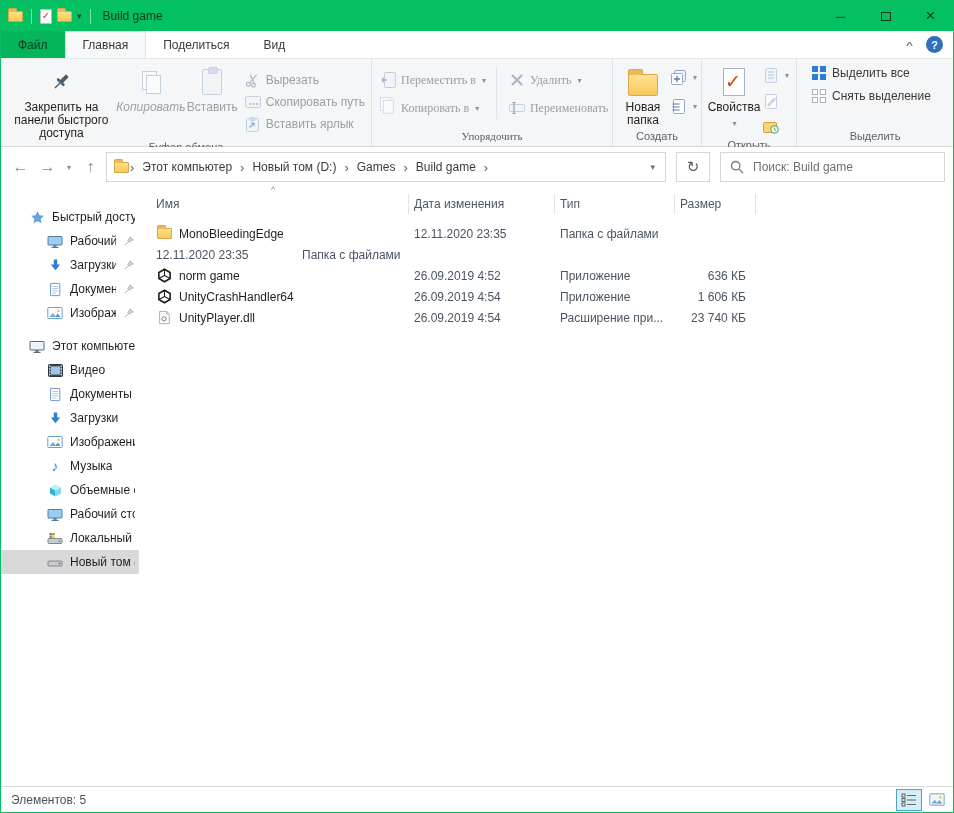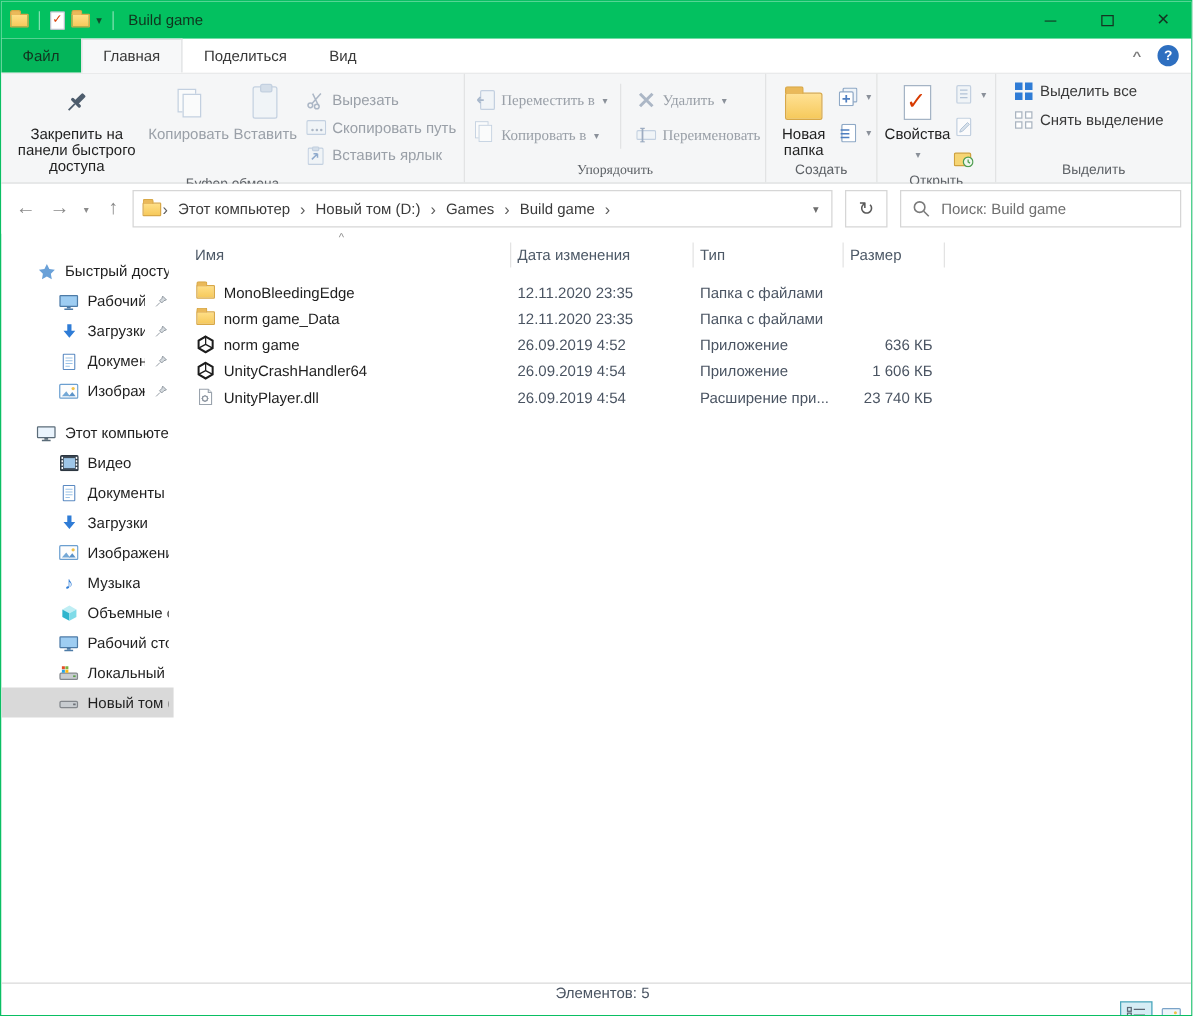--- a/index.html
+++ b/index.html
@@ -91,21 +91,21 @@
   .h-type { width:120px; }
   .h-size { width:81px; }
   .sort-caret { position:absolute; top:-9px; left:120px; color:#8a8a8a; font-size:9px; }
   .frow { display:flex; height:21px; align-items:center; margin-left:12px; }
   .c-name { width:258px; display:flex; align-items:center; gap:7px; padding-left:5px; }
   .c-date { width:146px; color:#4a5462; padding-left:5px; }
   .c-type { width:120px; color:#4a5462; padding-left:5px; }
   .c-size { width:81px; color:#4a5462; text-align:right; padding-right:10px; }
 
   
-  .statusbar { height:26px; border-top:1px solid #d9d9d9; display:flex; align-items:center; padding-left:10px; color:#4a5462; flex-shrink:0;flex-direction:column; }
+  .statusbar { height:26px; border-top:1px solid #d9d9d9; display:flex; align-items:center; padding-left:10px; color:#4a5462; flex-shrink:0; }
   .viewbtns { margin-left:auto; display:flex; align-items:center; gap:2px; padding-right:3px; }
   .vbtn { width:26px; height:22px; display:grid; place-items:center; border:1px solid transparent; }
   .vbtn.selected { background:#d6edf5; border-color:#4ba6bb; }
 
   svg { display:block; }
 </style>
 </head>
 <body>
 
 <div class="window">
@@ -149,21 +149,21 @@
             <svg width="24" height="24" viewBox="0 0 24 24">
                 <g transform="rotate(45 12 12)" fill="#4e5d6d">
                   <rect x="10" y="3" width="4" height="9" rx="1"></rect>
                   <rect x="7" y="11" width="10" height="2.6" rx="1.2"></rect>
                   <rect x="11.3" y="13.6" width="1.4" height="7"></rect>
                 </g>
               </svg>
           </span>
           <span class="lbl">Закрепить на панели быстрого доступа</span>
         </div>
-        <div class="rbig disabled" style="width:66px;">
+        <div class="rbig disabled" style="width:66px;font-style:italic;">
           <span class="bicon pale">
               <span class="i-pages"></span>
             </span>
           <span class="lbl">Копировать</span>
         </div>
         <div class="rbig disabled" style="width:58px;">
           <span class="bicon pale">
               <span class="i-clip"></span>
             </span>
           <span class="lbl">Вставить</span>
@@ -603,26 +603,20 @@
               <span class="i-folder"></span>
             </span>
           <span>MonoBleedingEdge</span>
         </div>
         <div class="c-date">12.11.2020 23:35</div>
         <div class="c-type">Папка с файлами</div>
         <div class="c-size"></div>
       </div>
 
       <div class="frow">
-        <div class="c-name">
-          <span class="ico16">
-              <span class="i-folder"></span>
-            </span>
-          <span>norm game_Data</span>
-        </div>
         <div class="c-date">12.11.2020 23:35</div>
         <div class="c-type">Папка с файлами</div>
         <div class="c-size"></div>
       </div>
 
       <div class="frow">
         <div class="c-name">
           <span class="ico16">
             <svg width="15" height="15" viewBox="0 0 16 16">
                 <path d="M8 1.3 14 4.8v6.4L8 14.7 2 11.2V4.8z" fill="none" stroke="#1d1d1d" stroke-width="1.7"></path>

